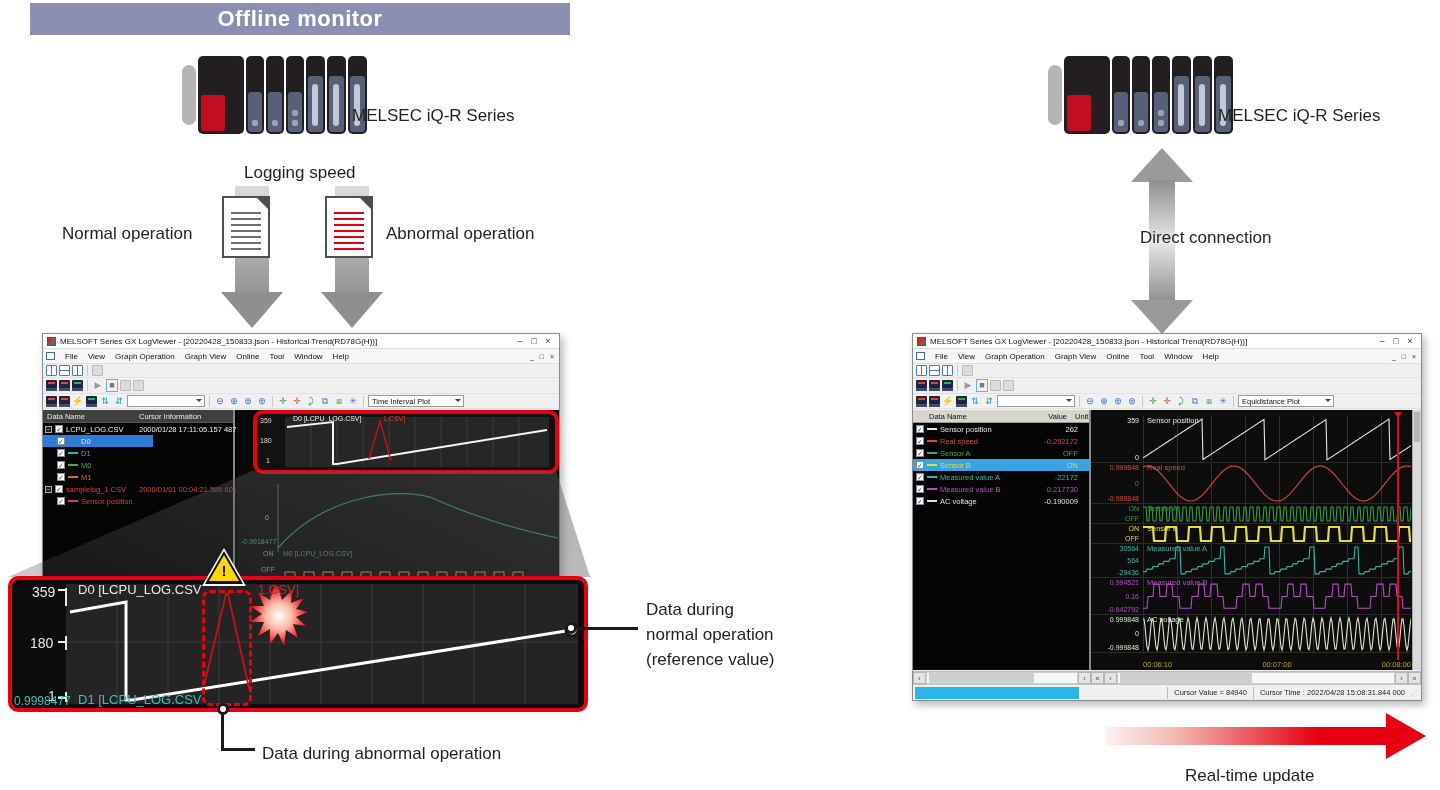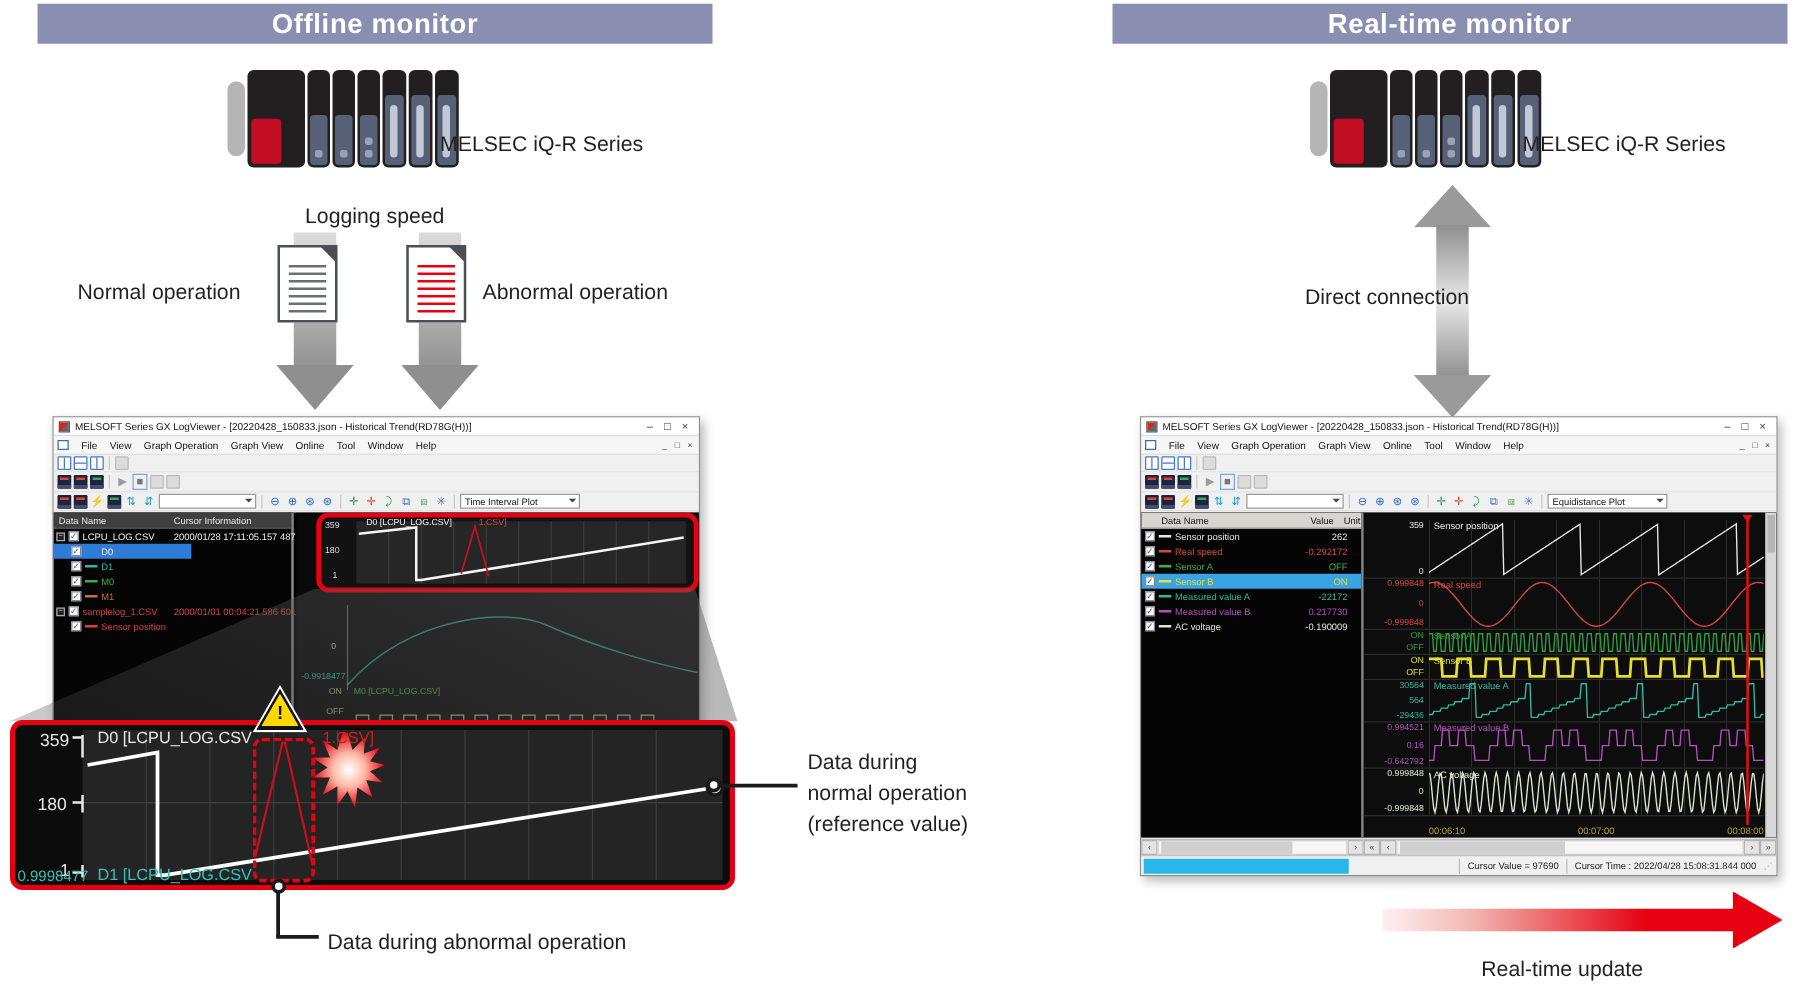--- a/index.html
+++ b/index.html
@@ -414,21 +414,20 @@
   <div class="note" style="left:262px;top:744px;">Data during abnormal operation</div>
 
   <div class="cdot" style="left:565px;top:622px;"></div>
   <div class="cline" style="left:578px;top:627px;width:60px;height:3px;"></div>
   <div class="note" style="left:646px;top:597px;line-height:25px;">
     <div>Data during</div>
     <div>normal operation</div>
     <div>(reference value)</div>
   </div>
 
-  <div class="hdr" style="left:890px;width:540px;">Real-time monitor</div>
 
   <div class="plc" style="left:1048px;top:54px;">
     <div class="endcap"></div>
     <div class="mod cpu">
         <div class="red"></div>
       </div>
     <div class="mod io">
         <div class="low"></div>
         <div class="dot"></div>
       </div>
@@ -452,21 +451,21 @@
     <div class="mod slot">
         <div class="low"></div>
         <div class="bar"></div>
       </div>
   </div>
   <div class="note" style="left:1218px;top:106px;">MELSEC iQ-R Series</div>
 
   <div class="vhead-up" style="left:1131px;top:148px;"></div>
   <div class="varrow-shaft" style="left:1149px;top:180px;height:122px;"></div>
   <div class="vhead-down" style="left:1131px;top:300px;"></div>
-  <div class="note" style="left:1044px;top:228px;background:rgba(255,255,255,.0);">Direct connection</div>
+  <div class="note" style="left:1140px;top:228px;background:rgba(255,255,255,.0);">Direct connection</div>
 
   <div class="win" style="left:912px;top:333px;width:510px;height:368px;">
     <div class="tbar">
       <div class="appico"></div>
       <div class="ttext">MELSOFT Series GX LogViewer - [20220428_150833.json - Historical Trend(RD78G(H))]</div>
       <div class="wbtn">–</div>
       <div class="wbtn">□</div>
       <div class="wbtn">×</div>
     </div>
     <div class="mbar">
@@ -674,21 +673,21 @@
         <div class="strack" style="flex:1">
             <div class="sthumb" style="left:2px;width:48%"></div>
           </div>
         <div class="sbtn">›</div>
         <div class="sbtn">»</div>
       </div>
     </div>
     <div class="statusrow">
       <div class="spath"></div>
       <div style="flex:1"></div>
-      <div class="scell">Cursor Value = 97690</div>
+      <div class="scell">Cursor Value = 84940</div>
       <div class="scell">Cursor Time : 2022/04/28 15:08:31.844 000</div>
       <div style="width:10px;color:#999;font-size:7px;">⋰</div>
     </div>
   </div>
 
   <div class="rarrow-shaft" style="left:1106px;top:727px;width:282px;"></div>
   <div class="rarrow-head" style="left:1386px;top:713px;"></div>
   <div class="note" style="left:1185px;top:766px;">Real-time update</div>
 
 </div>

